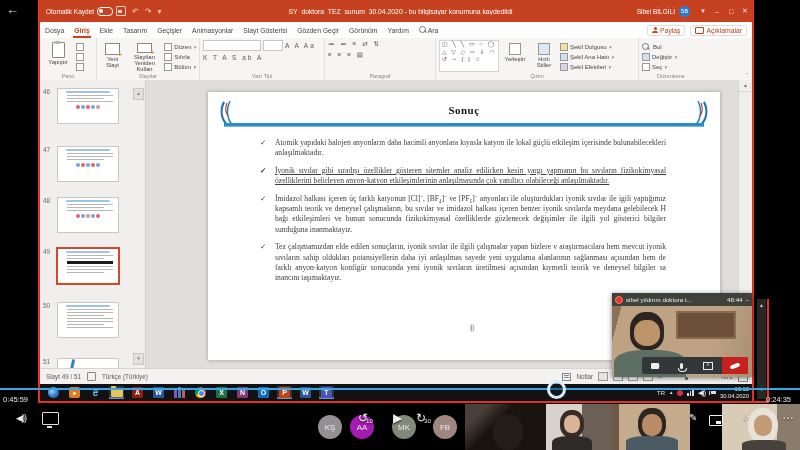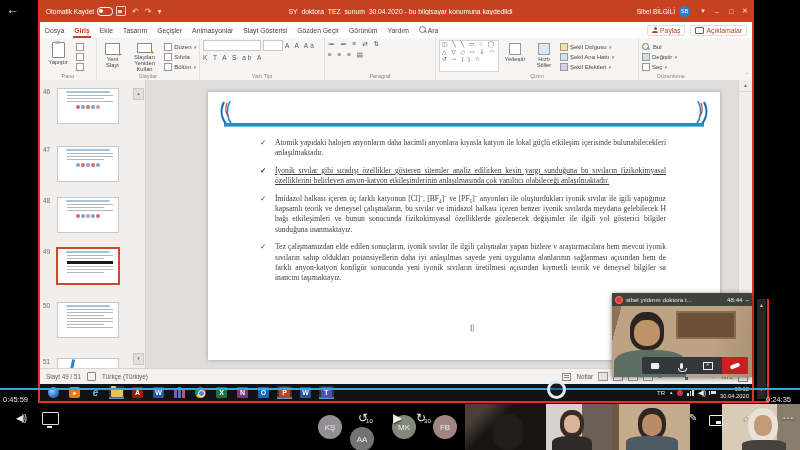--- a/index.html
+++ b/index.html
@@ -441,25 +441,26 @@
           <svg class="slogo l" viewBox="0 0 22 28">
             <path d="M6,2 C2,10 3,19 10,26" stroke="#1f6fb5" fill="none" stroke-width="2.2"></path>
             <path d="M12,1 C8,9 9,18 14,25" stroke="#2a8cc9" fill="none" stroke-width="1.6"></path>
             <path d="M9,3 C7,8 8,13 10,16" stroke="#c0392b" fill="none" stroke-width="1.2"></path>
           </svg>
           <svg class="slogo r" viewBox="0 0 22 28">
             <path d="M6,2 C2,10 3,19 10,26" stroke="#1f6fb5" fill="none" stroke-width="2.2"></path>
             <path d="M12,1 C8,9 9,18 14,25" stroke="#2a8cc9" fill="none" stroke-width="1.6"></path>
             <path d="M9,3 C7,8 8,13 10,16" stroke="#c0392b" fill="none" stroke-width="1.2"></path>
           </svg>
+          <div class="stitle">Sonuç</div>
           <div class="srule"></div>
           <div class="bullets">
             <div class="bullet"><span class="mk">✓</span><span class="tx">Atomik yapıdaki halojen anyonların daha hacimli anyonlara kıyasla katyon ile lokal güçlü etkileşim içerisinde bulunabilecekleri anlaşılmaktadır.</span></div>
             <div class="bullet"><span class="mk">✓</span></div>
-            <div class="bullet u"><span class="mk">✓</span><span class="tx">İyonik sıvılar gibi sıradışı özellikler gösteren sitemler analiz edilirken kesin yargı sunduğuna bu sıvıların fizikokimyasal özelliklerini belirleyen anyon-katyon etkileşimlerinin anlaşılmasında çok yanıltıcı olabileceği anlaşılmaktadır.</span></div>
+            <div class="bullet u"><span class="mk">✓</span><span class="tx">İyonik sıvılar gibi sıradışı özellikler gösteren sitemler analiz edilirken kesin yargı yapmanın bu sıvıların fizikokimyasal özelliklerini belirleyen anyon-katyon etkileşimlerinin anlaşılmasında çok yanıltıcı olabileceği anlaşılmaktadır.</span></div>
             <div class="bullet"><span class="mk">✓</span><span class="tx">İmidazol halkası içeren üç farklı katyonun [Cl]⁻, [BF₄]⁻ ve [PF₆]⁻ anyonları ile oluşturdukları iyonik sıvılar ile igili yaptığımız kapsamlı teorik ve deneysel çalışmaların, bu sıvılar ve imidazol halkası içeren benzer iyonik sıvılarda meydana gelebilecek H bağı etkileşimleri ve bunun sonucunda fizikokimyasal özelliklerde gözlenecek değişimler ile ilgili yol gösterici bilgiler sunduğuna inanmaktayız.</span></div>
             <div class="bullet"><span class="mk">✓</span><span class="tx">Tez çalışmamızdan elde edilen sonuçların, iyonik sıvılar ile ilgili çalışmalar yapan bizlere v araştırmacılara hem mevcut iyonik sıvıların sahip oldukları potansiyellerin daha iyi anlaşılmas sayede yeni uygulama alanlarının sağlanması açısından hem de farklı anyon-katyon konfigür sonucunda yeni iyonik sıvıların üretilmesi açısından kıymetli teorik ve deneysel bilgiler sa inancını taşımaktayız.</span></div>
           </div>
           <span class="cursorI">I</span>
         </div>
       </div>
 
       <div class="vscroll">
         <div class="sarr">▲</div>
         <div class="sarr bot">▼</div>
@@ -585,21 +586,21 @@
           <i class="shr"></i>
         </span>
       <span class="cbtn red">
           <i class="handset"></i>
         </span>
     </div>
   </div>
 
   <div class="abs film">
     <div class="avatar" style="left:318px;background:#948f92;">KŞ</div>
-    <div class="avatar" style="left:350px;background:#737373;margin-top:12px;">AA</div>
+    <div class="avatar" style="left:350px;background:#a21caf;">AA</div>
     <div class="avatar" style="left:392px;background:#83897a;">MK</div>
     <div class="avatar" style="left:433px;background:#a08680;">FB</div>
     <div class="cam-tile cd">
         <div class="h"></div>
       </div>
     <div class="cam-tile cw">
         <div class="h"></div>
         <div class="f"></div>
         <div class="b"></div>
       </div>

